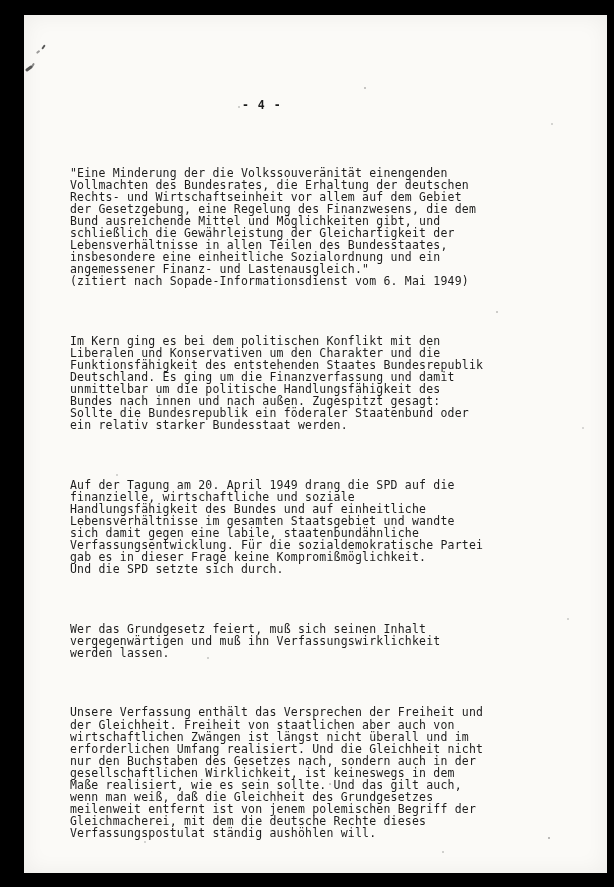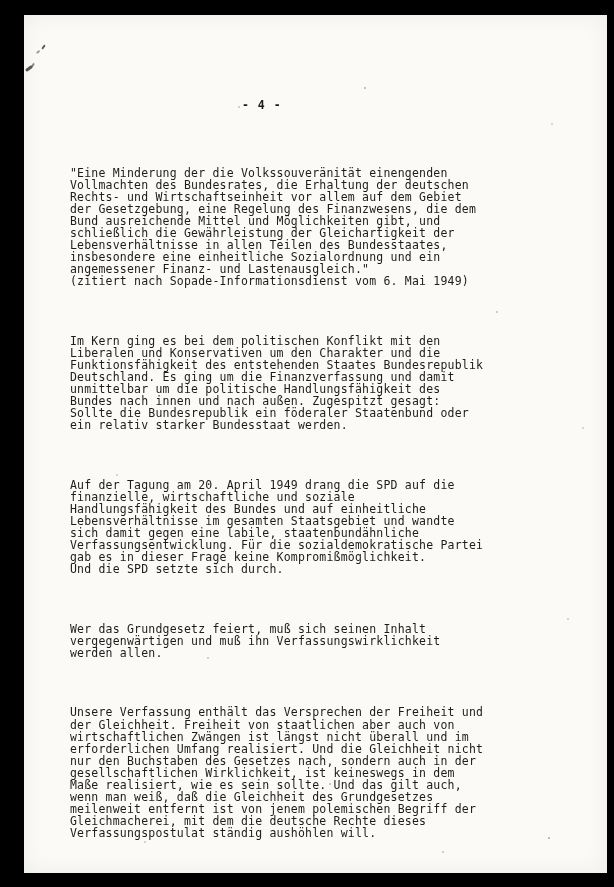--- a/index.html
+++ b/index.html
@@ -118,21 +118,21 @@
 finanzielle, wirtschaftliche und soziale
 Handlungsfähigkeit des Bundes und auf einheitliche
 Lebensverhältnisse im gesamten Staatsgebiet und wandte
 sich damit gegen eine labile, staatenbundähnliche
 Verfassungsentwicklung. Für die sozialdemokratische Partei
 gab es in dieser Frage keine Kompromißmöglichkeit.
 Und die SPD setzte sich durch.</p>
 
       <p class="para">Wer das Grundgesetz feiert, muß sich seinen Inhalt
 vergegenwärtigen und muß ihn Verfassungswirklichkeit
-werden allen.</p>
+werden lassen.</p>
 
       <p class="para">Unsere Verfassung enthält das Versprechen der Freiheit und
 der Gleichheit. Freiheit von staatlichen aber auch von
 wirtschaftlichen Zwängen ist längst nicht überall und im
 erforderlichen Umfang realisiert. Und die Gleichheit nicht
 nur den Buchstaben des Gesetzes nach, sondern auch in der
 gesellschaftlichen Wirklichkeit, ist keineswegs in dem
 Maße realisiert, wie es sein sollte. Und das gilt auch,
 wenn man weiß, daß die Gleichheit des Grundgesetzes
 meilenweit entfernt ist von jenem polemischen Begriff der

